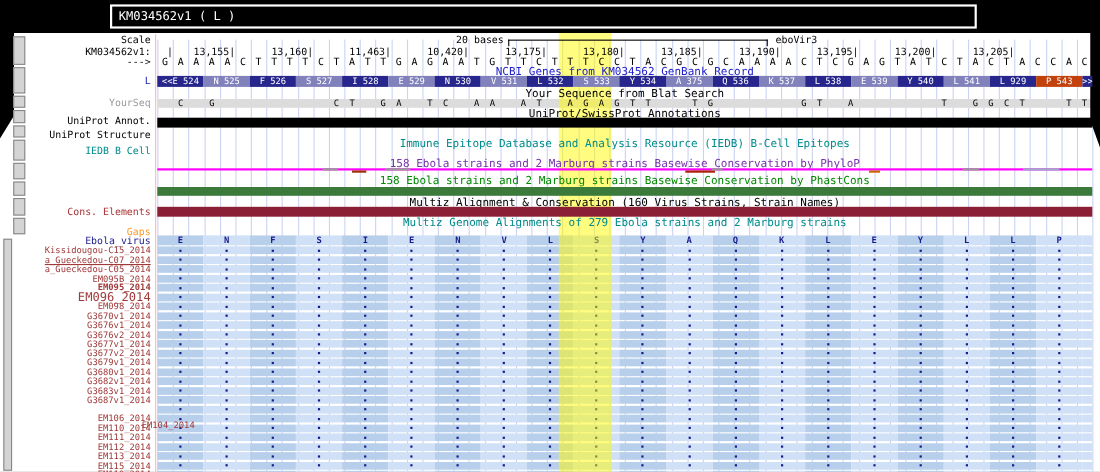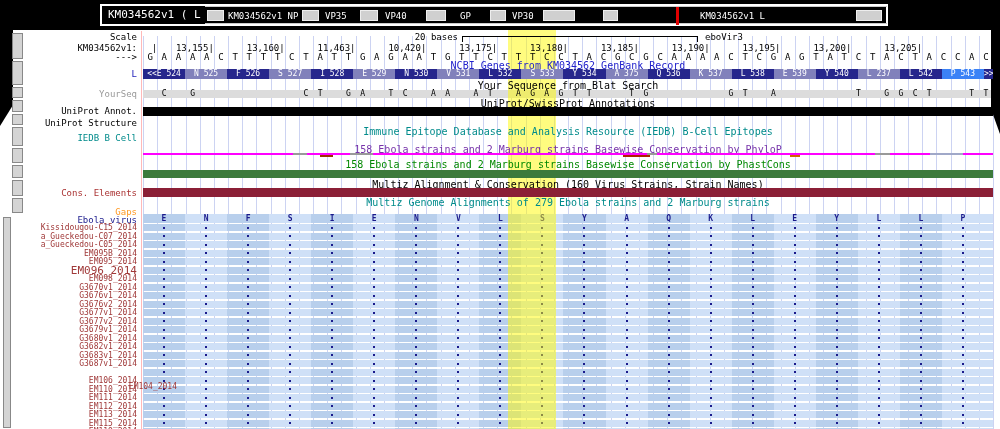--- a/index.html
+++ b/index.html
@@ -48,37 +48,20 @@
 </head>
 <body>
 
 <div id="panel"></div>
 
 <div class="wedge" style="left:0;top:30px;width:13px;height:96px;clip-path:polygon(0 0,100% 0,100% 78%,0 100%);"></div>
 <div class="wedge" style="left:991px;top:30px;width:9px;height:104px;clip-path:polygon(0 0,100% 0,100% 100%,0 76%);"></div>
 
 <div id="ideobar">
   <span id="ideo-title">KM034562v1 ( L )</span>
-  <div id="ideo-inner">
-      <div class="gene-box" style="left: 2px; width: 17px;"></div>
-      <div class="gene-label" style="left: 23px;">KM034562v1 NP</div>
-      <div class="gene-box" style="left: 97px; width: 17px;"></div>
-      <div class="gene-label" style="left: 120px;">VP35</div>
-      <div class="gene-box" style="left: 155px; width: 18px;"></div>
-      <div class="gene-label" style="left: 180px;">VP40</div>
-      <div class="gene-box" style="left: 221px; width: 20px;"></div>
-      <div class="gene-label" style="left: 255px;">GP</div>
-      <div class="gene-box" style="left: 285px; width: 16px;"></div>
-      <div class="gene-label" style="left: 307px;">VP30</div>
-      <div class="gene-box" style="left: 338px; width: 32px;"></div>
-      <div class="gene-box" style="left: 398px; width: 15px;"></div>
-      <div class="gene-label" style="left: 495px;">KM034562v1 L</div>
-      <div class="gene-box" style="left: 651px; width: 26px;"></div>
-      <div style="position: absolute; top: 0px; left: 471px; width: 3px; height: 18px; background: rgb(224, 0, 0);"></div>
-    </div>
 </div>
 
 <div id="grid">
     <div class="gl" style="left: 0px;"></div>
     <div class="gl" style="left: 14.1667px;"></div>
     <div class="gl" style="left: 28.3333px;"></div>
     <div class="gl" style="left: 42.5px;"></div>
     <div class="gl" style="left: 56.6667px;"></div>
     <div class="gl" style="left: 70.8333px;"></div>
     <div class="gl" style="left: 85px;"></div>
@@ -162,23 +145,23 @@
     <div class="codon" style="background: rgb(129, 129, 187);">V 531</div>
     <div class="codon" style="background: rgb(38, 38, 140);">L 532</div>
     <div class="codon" style="background: rgb(129, 129, 187);">S 533</div>
     <div class="codon" style="background: rgb(38, 38, 140);">Y 534</div>
     <div class="codon" style="background: rgb(129, 129, 187);">A 375</div>
     <div class="codon" style="background: rgb(38, 38, 140);">Q 536</div>
     <div class="codon" style="background: rgb(129, 129, 187);">K 537</div>
     <div class="codon" style="background: rgb(38, 38, 140);">L 538</div>
     <div class="codon" style="background: rgb(129, 129, 187);">E 539</div>
     <div class="codon" style="background: rgb(38, 38, 140);">Y 540</div>
-    <div class="codon" style="background: rgb(129, 129, 187);">L 237</div>
-    <div class="codon" style="background: rgb(38, 38, 140);">L 542</div>
-    <div class="codon" style="background: #3b82f6;">P 543</div>
+    <div class="codon" style="background: rgb(129, 129, 187);">L 541</div>
+    <div class="codon" style="background: rgb(38, 38, 140);">L 929</div>
+    <div class="codon" style="background: #c2410c;">P 543</div>
     <div class="codon-end" style="background: rgb(38, 38, 140);">&gt;&gt;</div>
   </div>
 
 <div class="title" style="top:81px;color:#000;">Your Sequence from Blat Search</div>
 <span class="tl" style="top:90px;color:#999999;">YourSeq</span>
 <div id="yourseq-bar"></div>
 
 <div class="title" style="top:99px;color:#000;">UniProt/SwissProt Annotations</div>
 <span class="tl" style="top:107px;">UniProt Annot.</span>
 <div id="uniprot-bar"></div>
@@ -445,21 +428,21 @@
       <div class="dot" style="background: rgb(26, 26, 140);"></div>
     </div>
     <div class="aln-cell" style="background: rgb(184, 207, 236);">
       <div class="dot" style="background: rgb(26, 26, 140);"></div>
     </div>
     <div class="aln-cell" style="background: rgb(207, 224, 247);">
       <div class="dot" style="background: rgb(26, 26, 140);"></div>
     </div>
     <div class="aln-cell aln-end" style="background: rgb(207, 224, 247);"></div>
   </div>
-<span class="tl" style="top: 232.5px; font-size: 8px; line-height: 8px; color: rgb(160, 57, 57);">a_Gueckedou-C07_2014</span>
+<span class="tl" style="top: 232.5px; font-size: 8px; line-height: 8px; color: rgb(160, 57, 57); text-decoration: underline;">a_Gueckedou-C07_2014</span>
 <div class="aln-row" style="top: 232.5px; height: 7px;">
     <div class="aln-cell" style="background: rgb(184, 207, 236);">
       <div class="dot" style="background: rgb(26, 26, 140);"></div>
     </div>
     <div class="aln-cell" style="background: rgb(207, 224, 247);">
       <div class="dot" style="background: rgb(26, 26, 140);"></div>
     </div>
     <div class="aln-cell" style="background: rgb(184, 207, 236);">
       <div class="dot" style="background: rgb(26, 26, 140);"></div>
     </div>
@@ -637,21 +620,21 @@
       <div class="dot" style="background: rgb(26, 26, 140);"></div>
     </div>
     <div class="aln-cell" style="background: rgb(184, 207, 236);">
       <div class="dot" style="background: rgb(26, 26, 140);"></div>
     </div>
     <div class="aln-cell" style="background: rgb(207, 224, 247);">
       <div class="dot" style="background: rgb(26, 26, 140);"></div>
     </div>
     <div class="aln-cell aln-end" style="background: rgb(207, 224, 247);"></div>
   </div>
-<span class="tl" style="top: 258px; font-size: 8px; line-height: 8px; color: rgb(160, 57, 57);">EM095_2014</span>
+<span class="tl" style="top: 258px; font-size: 8px; line-height: 8px; color: rgb(160, 57, 57); font-weight: bold;">EM095_2014</span>
 <div class="aln-row" style="top: 258px; height: 7px;">
     <div class="aln-cell" style="background: rgb(184, 207, 236);">
       <div class="dot" style="background: rgb(26, 26, 140);"></div>
     </div>
     <div class="aln-cell" style="background: rgb(207, 224, 247);">
       <div class="dot" style="background: rgb(26, 26, 140);"></div>
     </div>
     <div class="aln-cell" style="background: rgb(184, 207, 236);">
       <div class="dot" style="background: rgb(26, 26, 140);"></div>
     </div>

